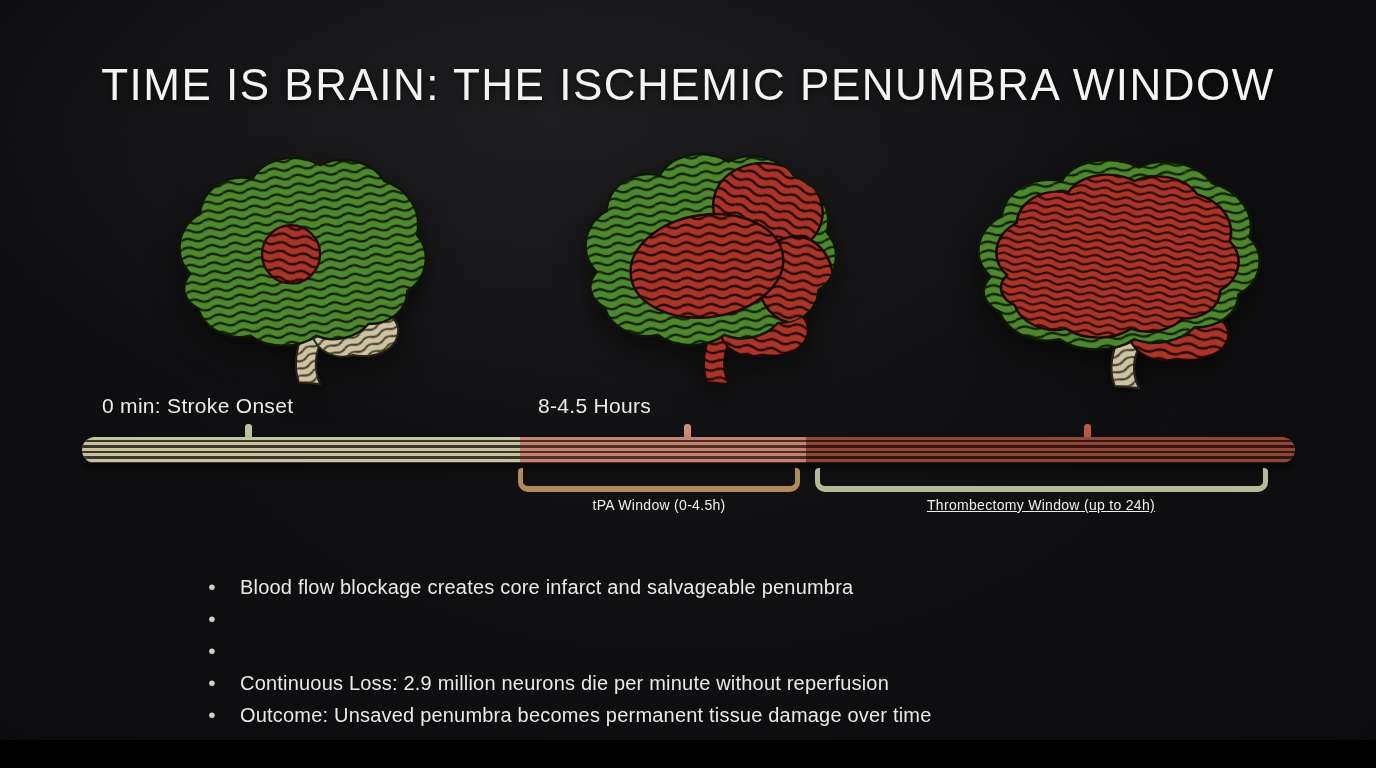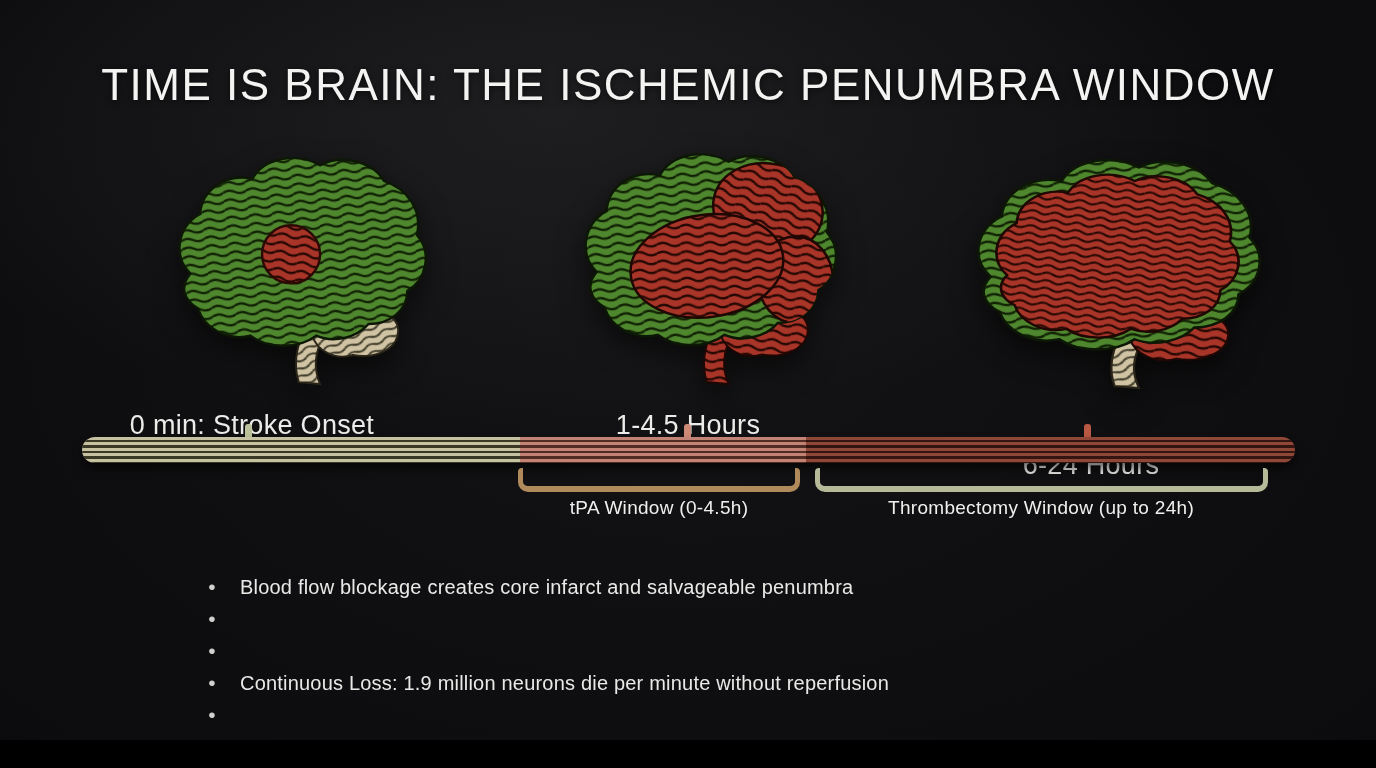--- a/index.html
+++ b/index.html
@@ -17,22 +17,22 @@
     font-size:44px; font-weight:400; letter-spacing:1.5px;
     text-shadow:0 2px 6px rgba(0,0,0,.6);
     white-space:nowrap;
   }
   .brain { position:absolute; filter:drop-shadow(0 12px 14px rgba(0,0,0,.55)); }
   #brain-1 { left:146px; top:144px; width:294px; height:242px; }
   #brain-2 { left:552px; top:140px; width:298px; height:246px; }
   #brain-3 { left:942px; top:146px; width:332px; height:244px; }
 
   .stage-label {
-    position:absolute; top:410px; width:300px; text-align:center;
-    color:#ebebe9; font-size:27px; letter-spacing:.3px; white-space:nowrap;
+    position:absolute; top:394px; width:300px; 
+    color:#ebebe9; font-size:21px; letter-spacing:.3px; white-space:nowrap;
   }
   #stage-label-1 { left:102px; }
   #stage-label-2 { left:538px; }
   #stage-label-3 { left:941px;margin-top:40px; }
 
   .tick { position:absolute; top:424px; width:7px; height:16px; border-radius:3px 3px 0 0; }
   #tick-1 { left:245px; background:#bcc29b; }
   #tick-2 { left:684px; background:#d08b77; }
   #tick-3 { left:1084px; background:#b95843; }
 
@@ -54,24 +54,24 @@
   .bracket {
     position:absolute; top:468px; height:24px;
     border-left:5px solid; border-right:5px solid; border-bottom:6px solid;
     border-radius:4px 4px 10px 10px;
   }
   #bracket-tpa { left:518px; width:282px; border-color:#b18a5b; }
   #bracket-thrombectomy { left:815px; width:453px; border-color:#b6ba98; }
 
   .window-label {
     position:absolute; top:497px; text-align:center;
-    color:#efefed; font-size:19px; letter-spacing:.3px; white-space:nowrap;
+    color:#efefed; font-size:14px; letter-spacing:.3px; white-space:nowrap;
   }
   #window-label-tpa { left:509px; width:300px; }
-  #window-label-thrombectomy { left:841px; width:400px; }
+  #window-label-thrombectomy { left:841px; width:400px;text-decoration:underline; }
 
   .bullets { position:absolute; left:204px; top:571px; width:1050px; list-style:none; }
   .bullets li { display:flex; align-items:flex-start; line-height:32px; }
   .bullets .dot { color:#cfcfcd; font-size:21px; width:16px; margin-right:20px; text-align:center; }
   .bullets .txt { color:#e9e9e7; font-size:20px; letter-spacing:.2px; white-space:nowrap; }
   .defs-holder { position:absolute; width:0; height:0; }
 </style>
 </head>
 <body>
 
@@ -118,21 +118,21 @@
   </svg>
 
   <svg id="brain-3" class="brain" viewBox="0 0 300 250" preserveAspectRatio="none">
     <path d="M160,194 C154,212 150,228 156,246 L178,248 C170,230 174,212 182,198 Z" fill="url(#texTan)" stroke="#2a2518" stroke-width="2"></path>
     <path d="M170,190 C176,174 200,166 222,172 C246,168 262,182 258,198 C254,214 232,222 212,218 C192,224 174,212 170,198 Z" fill="url(#texRed)" stroke="#1f0704" stroke-width="2"></path>
     <path d="M44,134 C26,116 30,86 54,72 C56,46 82,30 108,36 C120,14 154,8 178,22 C200,10 232,18 244,38 C268,46 284,68 278,94 C294,112 288,140 268,152 C268,172 250,186 228,186 C216,200 192,206 174,198 C156,212 124,212 106,198 C82,204 58,190 52,170 C38,162 32,148 44,134 Z" fill="url(#texGreen)" stroke="#0d1705" stroke-width="2.5"></path>
     <path d="M44,134 C26,116 30,86 54,72 C56,46 82,30 108,36 C120,14 154,8 178,22 C200,10 232,18 244,38 C268,46 284,68 278,94 C294,112 288,140 268,152 C268,172 250,186 228,186 C216,200 192,206 174,198 C156,212 124,212 106,198 C82,204 58,190 52,170 C38,162 32,148 44,134 Z" transform="translate(21,17) scale(0.86)" fill="url(#texRed)" stroke="#1f0704" stroke-width="2.8"></path>
   </svg>
 
   <div id="stage-label-1" class="stage-label">0 min: Stroke Onset</div>
-  <div id="stage-label-2" class="stage-label">1-4.5 Hours</div>
+  <div id="stage-label-2" class="stage-label">8-4.5 Hours</div>
   <div id="stage-label-3" class="stage-label">6-24 Hours</div>
 
   <div id="tick-1" class="tick"></div>
   <div id="tick-2" class="tick"></div>
   <div id="tick-3" class="tick"></div>
 
   <div class="timeline-bar">
     <div id="seg-onset" class="seg seg-stripes"></div>
     <div id="seg-tpa" class="seg seg-stripes"></div>
     <div id="seg-late" class="seg seg-stripes"></div>
@@ -150,20 +150,21 @@
       <span class="txt">Blood flow blockage creates core infarct and salvageable penumbra</span>
     </li>
     <li>
       <span class="dot">•</span>
     </li>
     <li>
       <span class="dot">•</span>
     </li>
     <li>
       <span class="dot">•</span>
-      <span class="txt">Continuous Loss: 1.9 million neurons die per minute without reperfusion</span>
+      <span class="txt">Continuous Loss: 2.9 million neurons die per minute without reperfusion</span>
     </li>
     <li>
       <span class="dot">•</span>
+      <span class="txt">Outcome: Unsaved penumbra becomes permanent tissue damage over time</span>
     </li>
   </ul>
 
 </div>
 
 </body></html>

